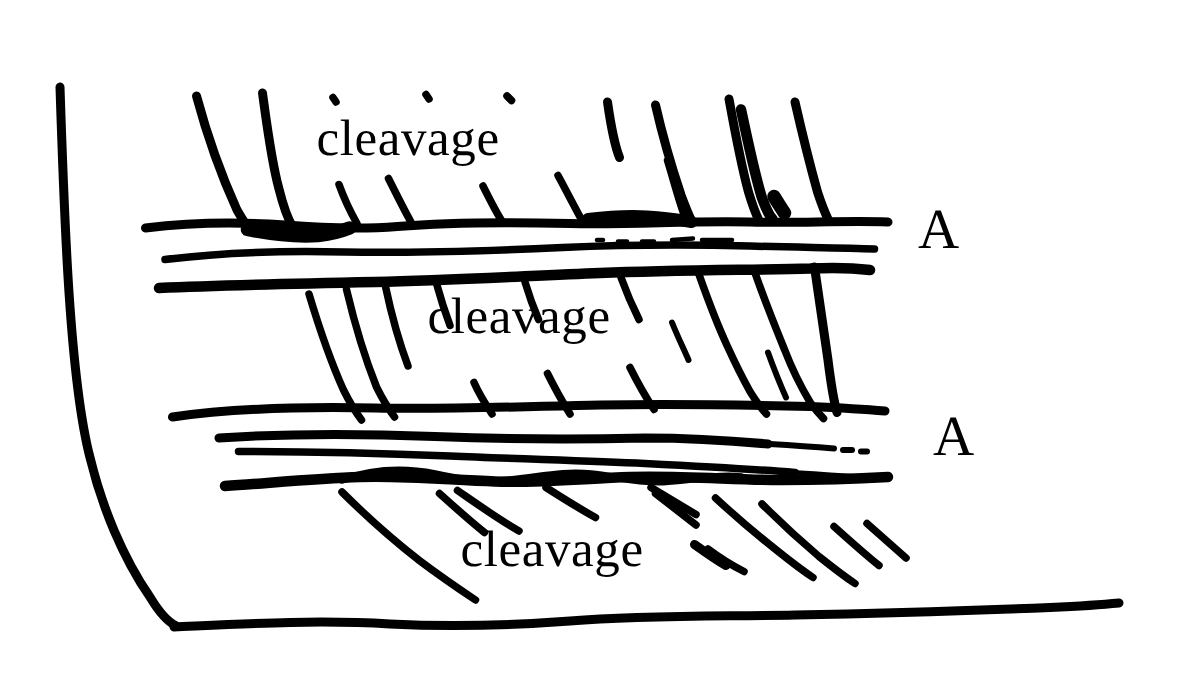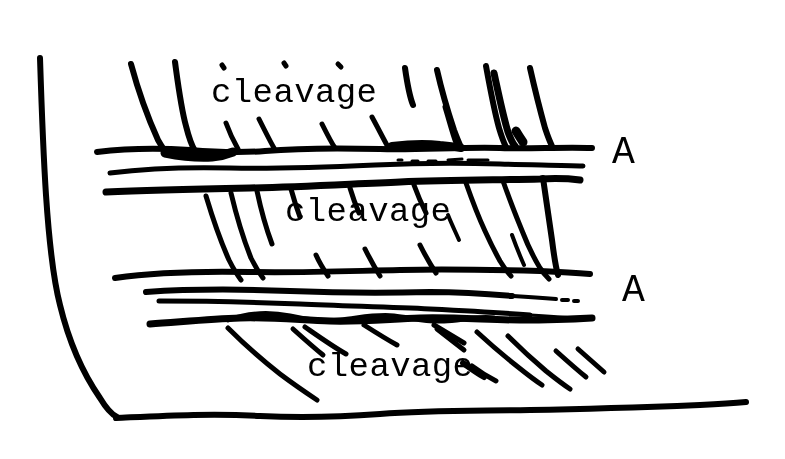--- a/index.html
+++ b/index.html
@@ -22,21 +22,21 @@
   }
   #sketch-svg {
     position: absolute;
     top: 0;
     left: 0;
     width: 785px;
     height: 459px;
   }
   .label-text {
     position: absolute;
-    font-family: Liberation Mono, monospace;
+    font-family: Liberation Serif, serif;
     color: #000000;
     white-space: nowrap;
     line-height: 1;
     -webkit-font-smoothing: none;
   }
   .cleavage-label {
     font-size: 34px;
     letter-spacing: 0.4px;
   }
   .marker-label {

